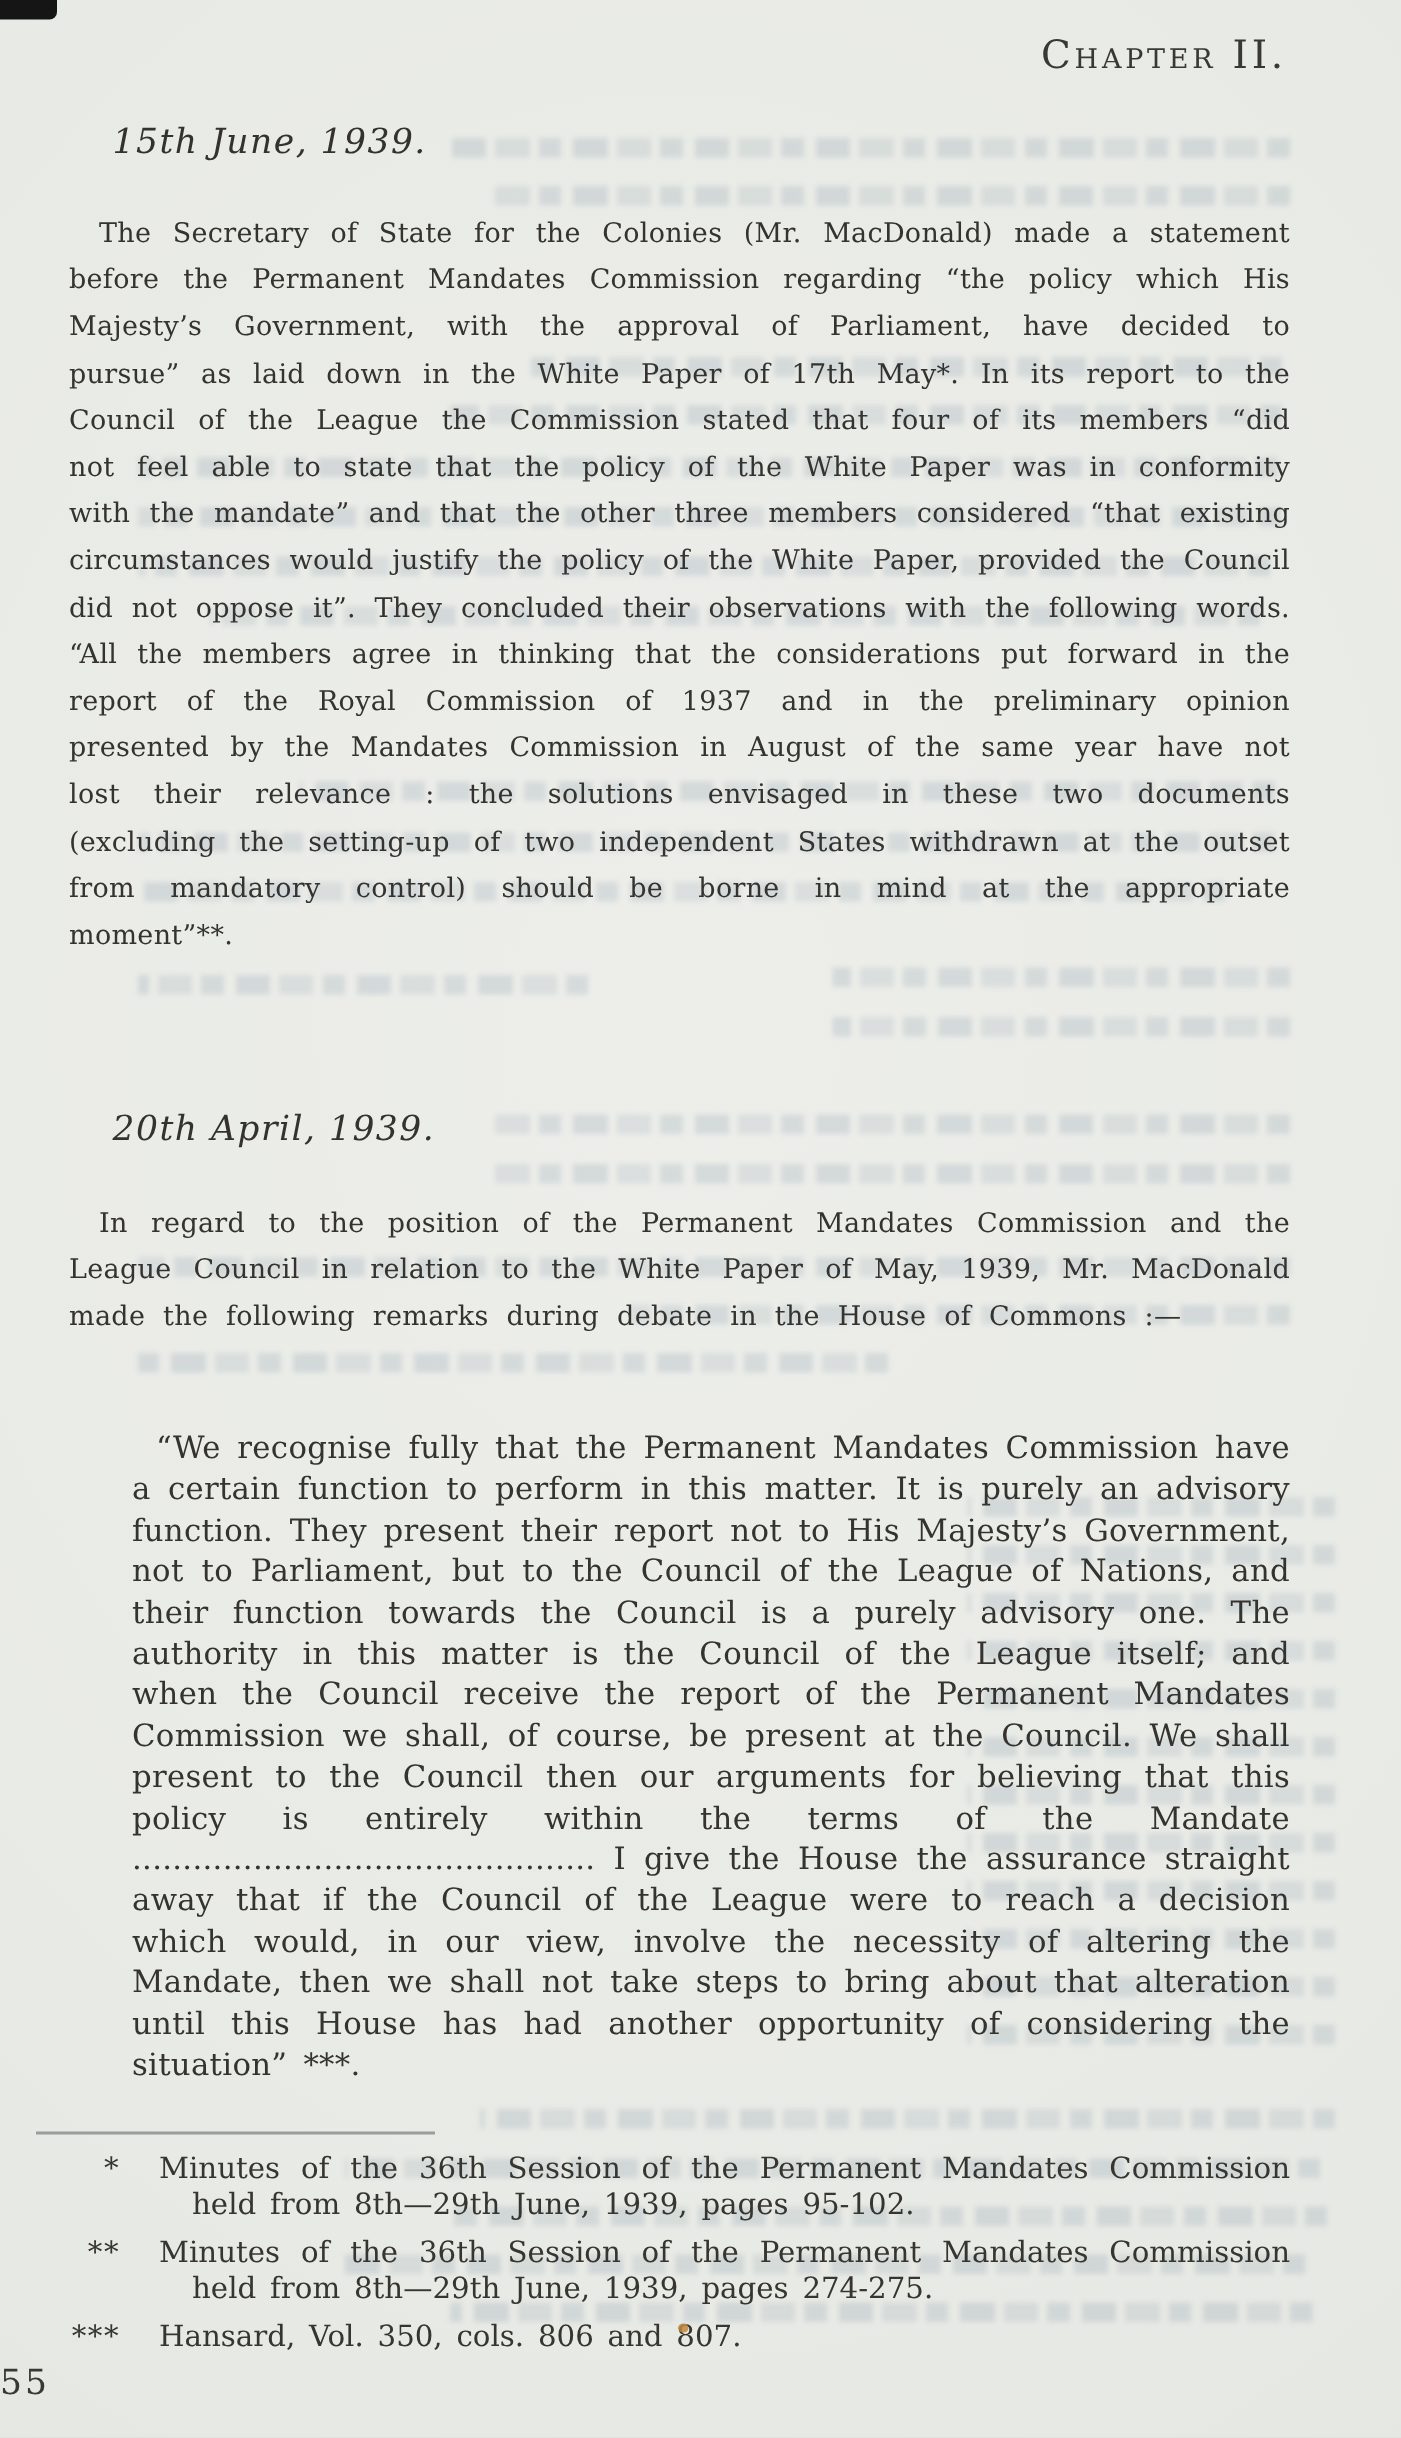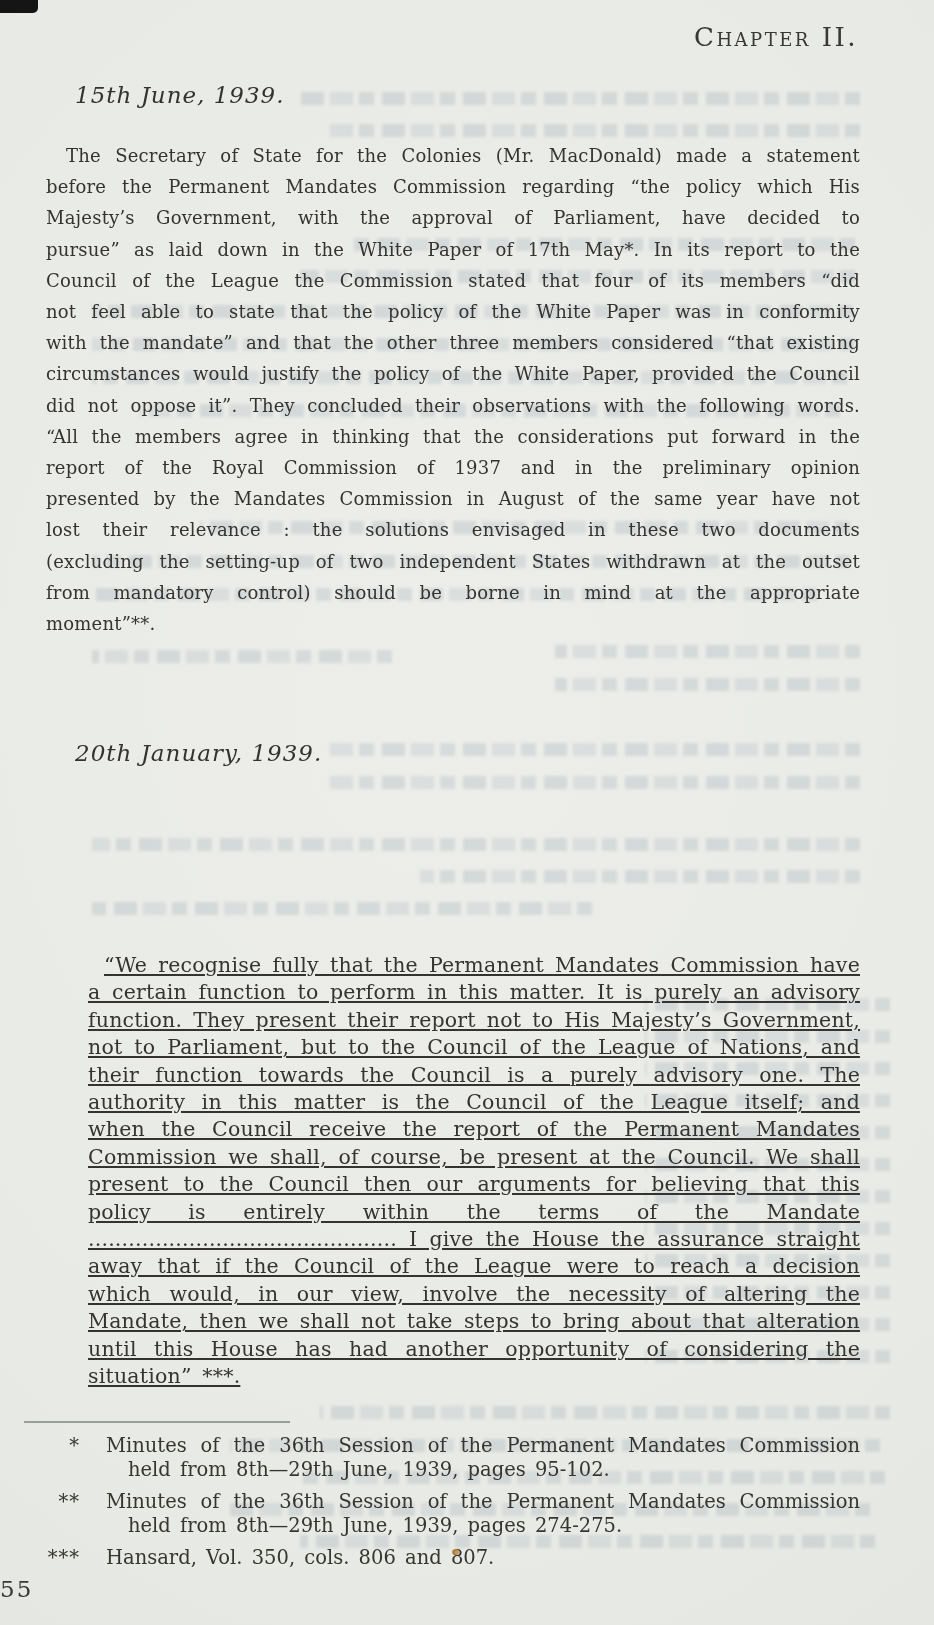--- a/index.html
+++ b/index.html
@@ -68,21 +68,20 @@
   }
   .para1 { top: 140px; }
   .para2 { top: 800px; }
 
   .quote {
     position: absolute; left: 88px; top: 952px; width: 772px; margin: 0;
     font-size: 20.5px; line-height: 27.4px;
     text-align: justify; text-indent: 16px;
     word-spacing: 4px; letter-spacing: .2px;
     color: #35332f;
-    text-decoration: underline;
   }
 
   
   .fn-rule {
     position: absolute; left: 24px; top: 1421px;
     width: 266px; height: 2px;
     background: #979e9c;
   }
   .footnotes {
     position: absolute; left: 24px; top: 1434px; width: 836px;
@@ -149,22 +148,23 @@
   </div>
 
   <div class="corner-mark"></div>
 
   <div class="chapter">Chapter II.</div>
 
   <div class="date-heading date1">15th June, 1939.</div>
 
   <p class="body-para para1">The Secretary of State for the Colonies (Mr. MacDonald) made a statement before the Permanent Mandates Commission regarding “the policy which His Majesty’s Government, with the approval of Parliament, have decided to pursue” as laid down in the White Paper of 17th May*. In its report to the Council of the League the Commission stated that four of its members “did not feel able to state that the policy of the White Paper was in conformity with the mandate” and that the other three members considered “that existing circumstances would justify the policy of the White Paper, provided the Council did not oppose it”. They concluded their observations with the following words. “All the members agree in thinking that the considerations put forward in the report of the Royal Commission of 1937 and in the preliminary opinion presented by the Mandates Commission in August of the same year have not lost their relevance : the solutions envisaged in these two documents (excluding the setting-up of two independent States withdrawn at the outset from mandatory control) should be borne in mind at the appropriate moment”**.</p>
 
-  <div class="date-heading date2">20th January, 1939.</div>
+  <div class="date-heading date2">20th April, 1939.</div>
 
+  <p class="body-para para2">In regard to the position of the Permanent Mandates Commission and the League Council in relation to the White Paper of May, 1939, Mr. MacDonald made the following remarks during debate in the House of Commons :—</p>
 
   <p class="quote">“We recognise fully that the Permanent Mandates Commission have a certain function to perform in this matter. It is purely an advisory function. They present their report not to His Majesty’s Government, not to Parliament, but to the Council of the League of Nations, and their function towards the Council is a purely advisory one. The authority in this matter is the Council of the League itself; and when the Council receive the report of the Permanent Mandates Commission we shall, of course, be present at the Council. We shall present to the Council then our arguments for believing that this policy is entirely within the terms of the Mandate .............................................. I give the House the assurance straight away that if the Council of the League were to reach a decision which would, in our view, involve the necessity of altering the Mandate, then we shall not take steps to bring about that alteration until this House has had another opportunity of considering the situation” ***.</p>
 
   <div class="fn-rule"></div>
 
   <div class="footnotes">
     <div class="fn">
       <span class="fn-marker">*</span>
       <span class="fn-text">Minutes of the 36th Session of the Permanent Mandates Commission held from 8th—29th June, 1939, pages 95-102.</span>
     </div>

